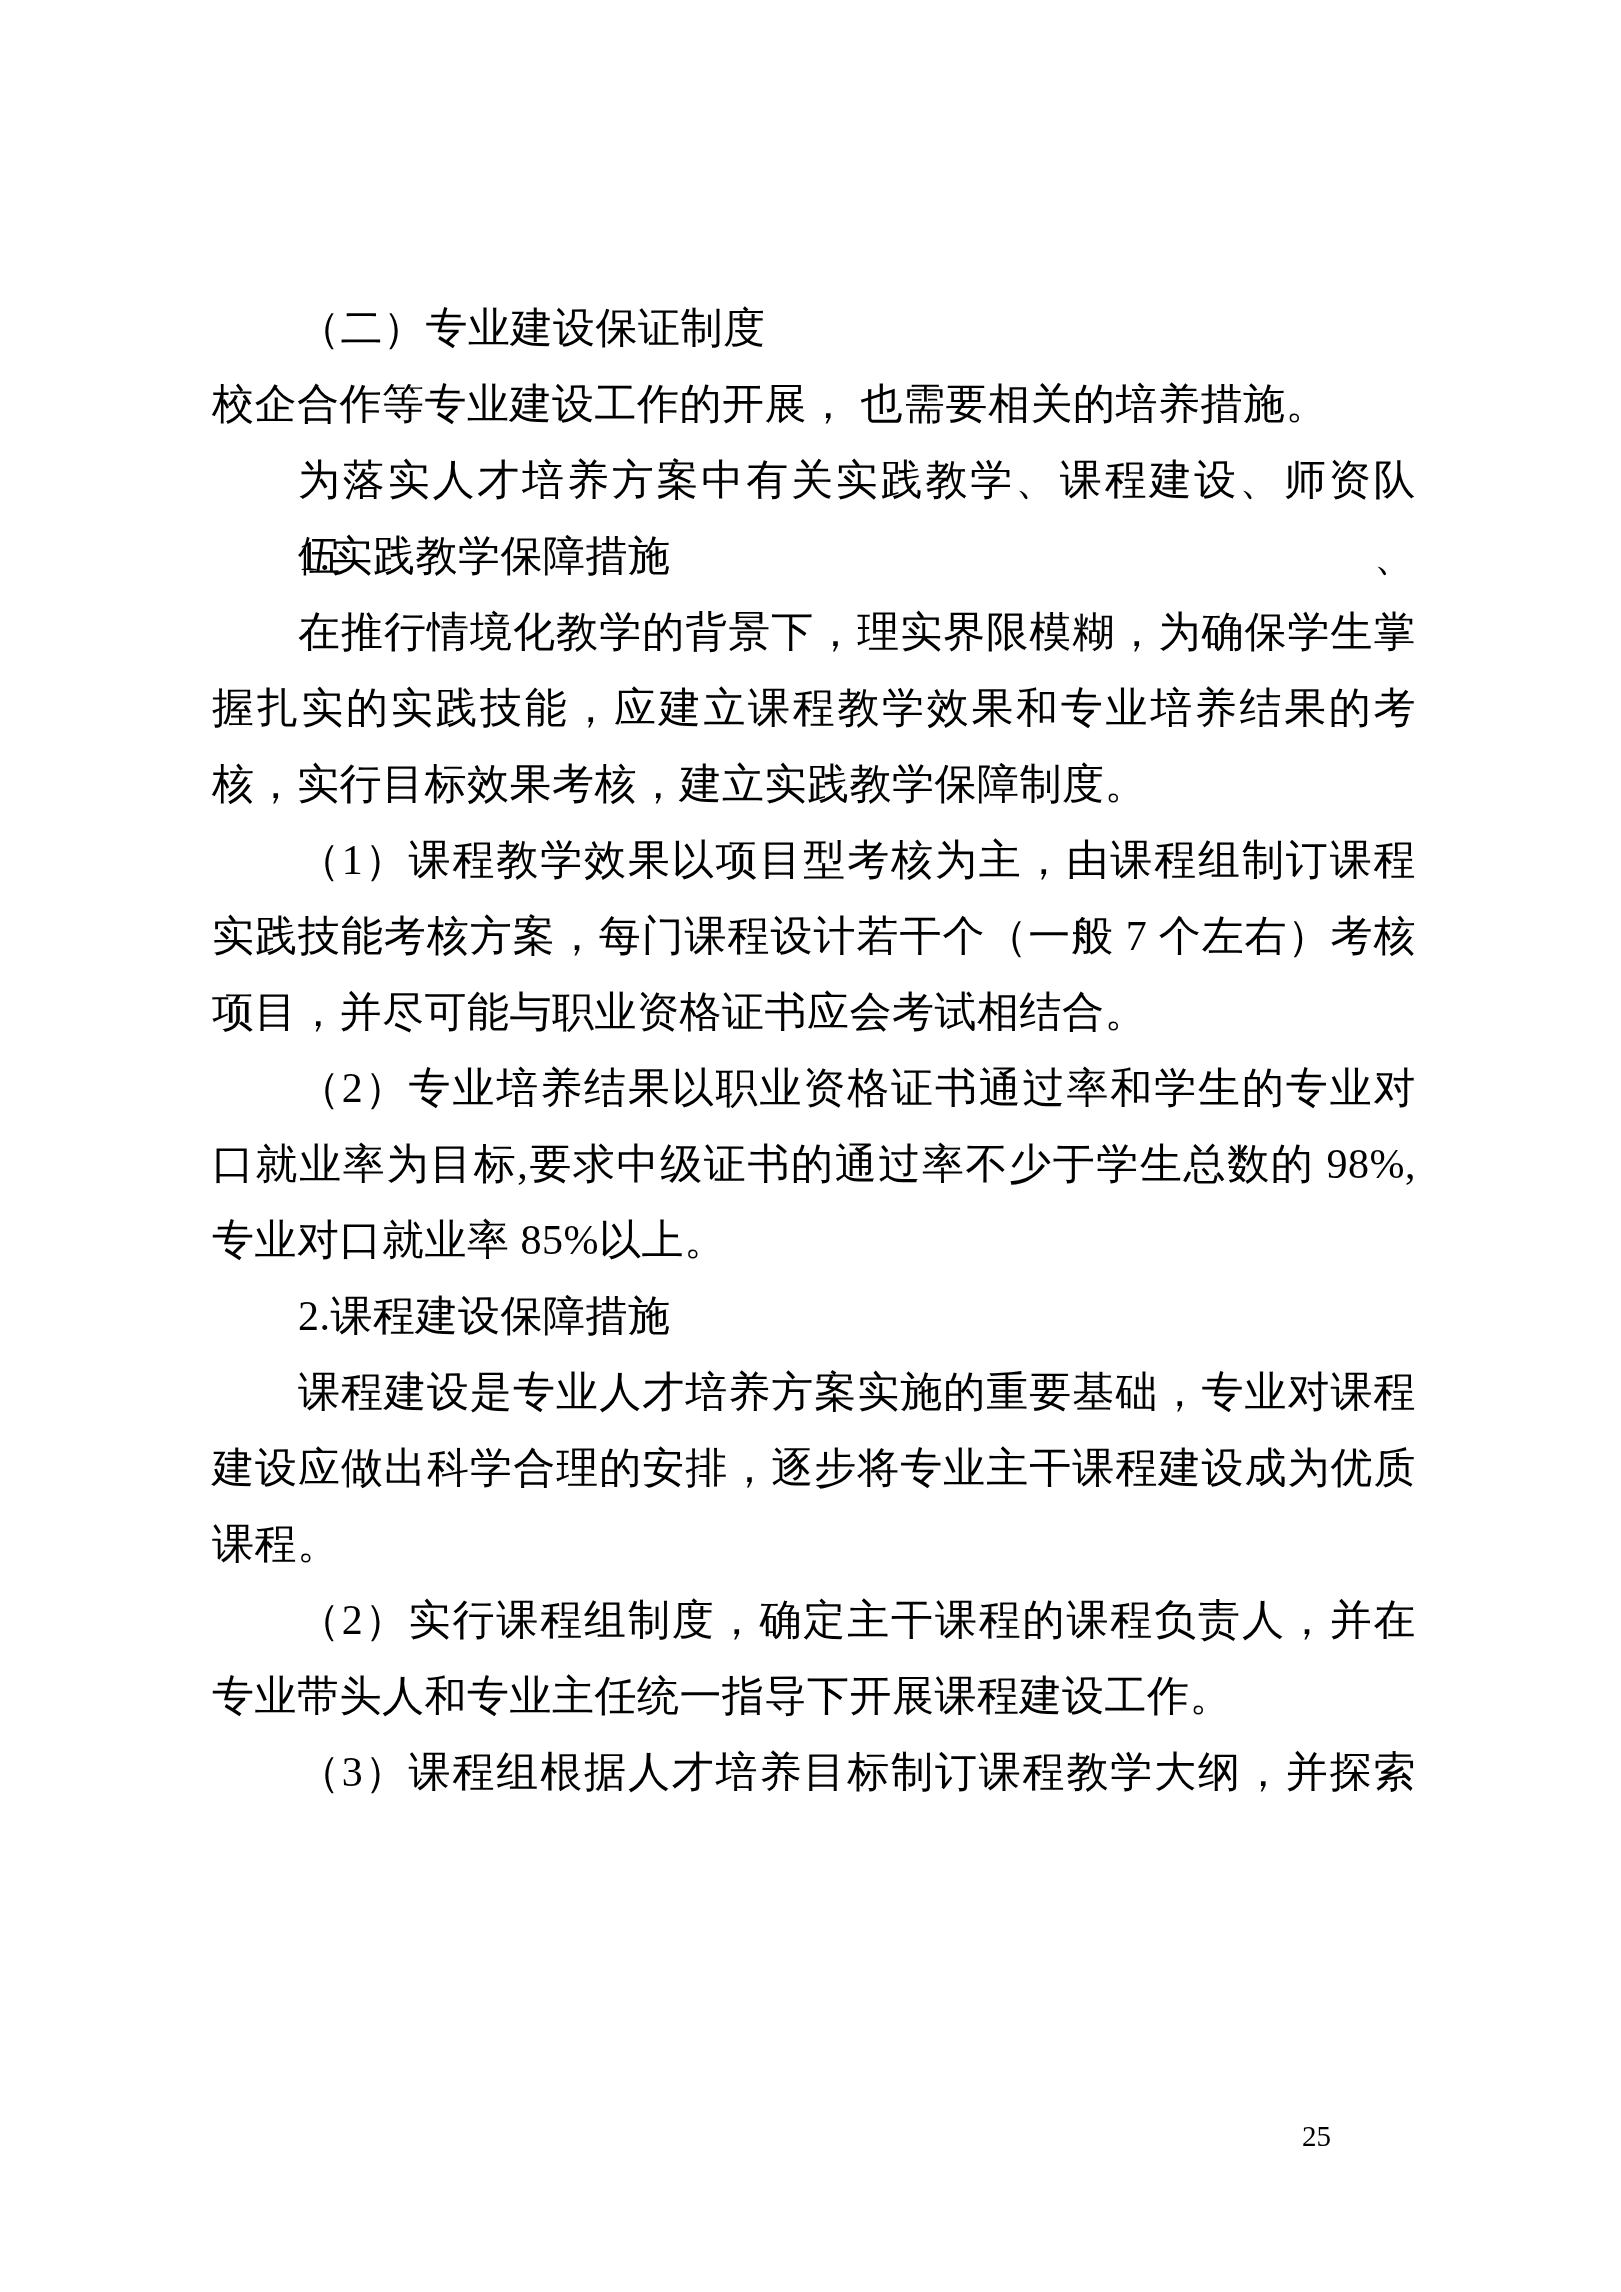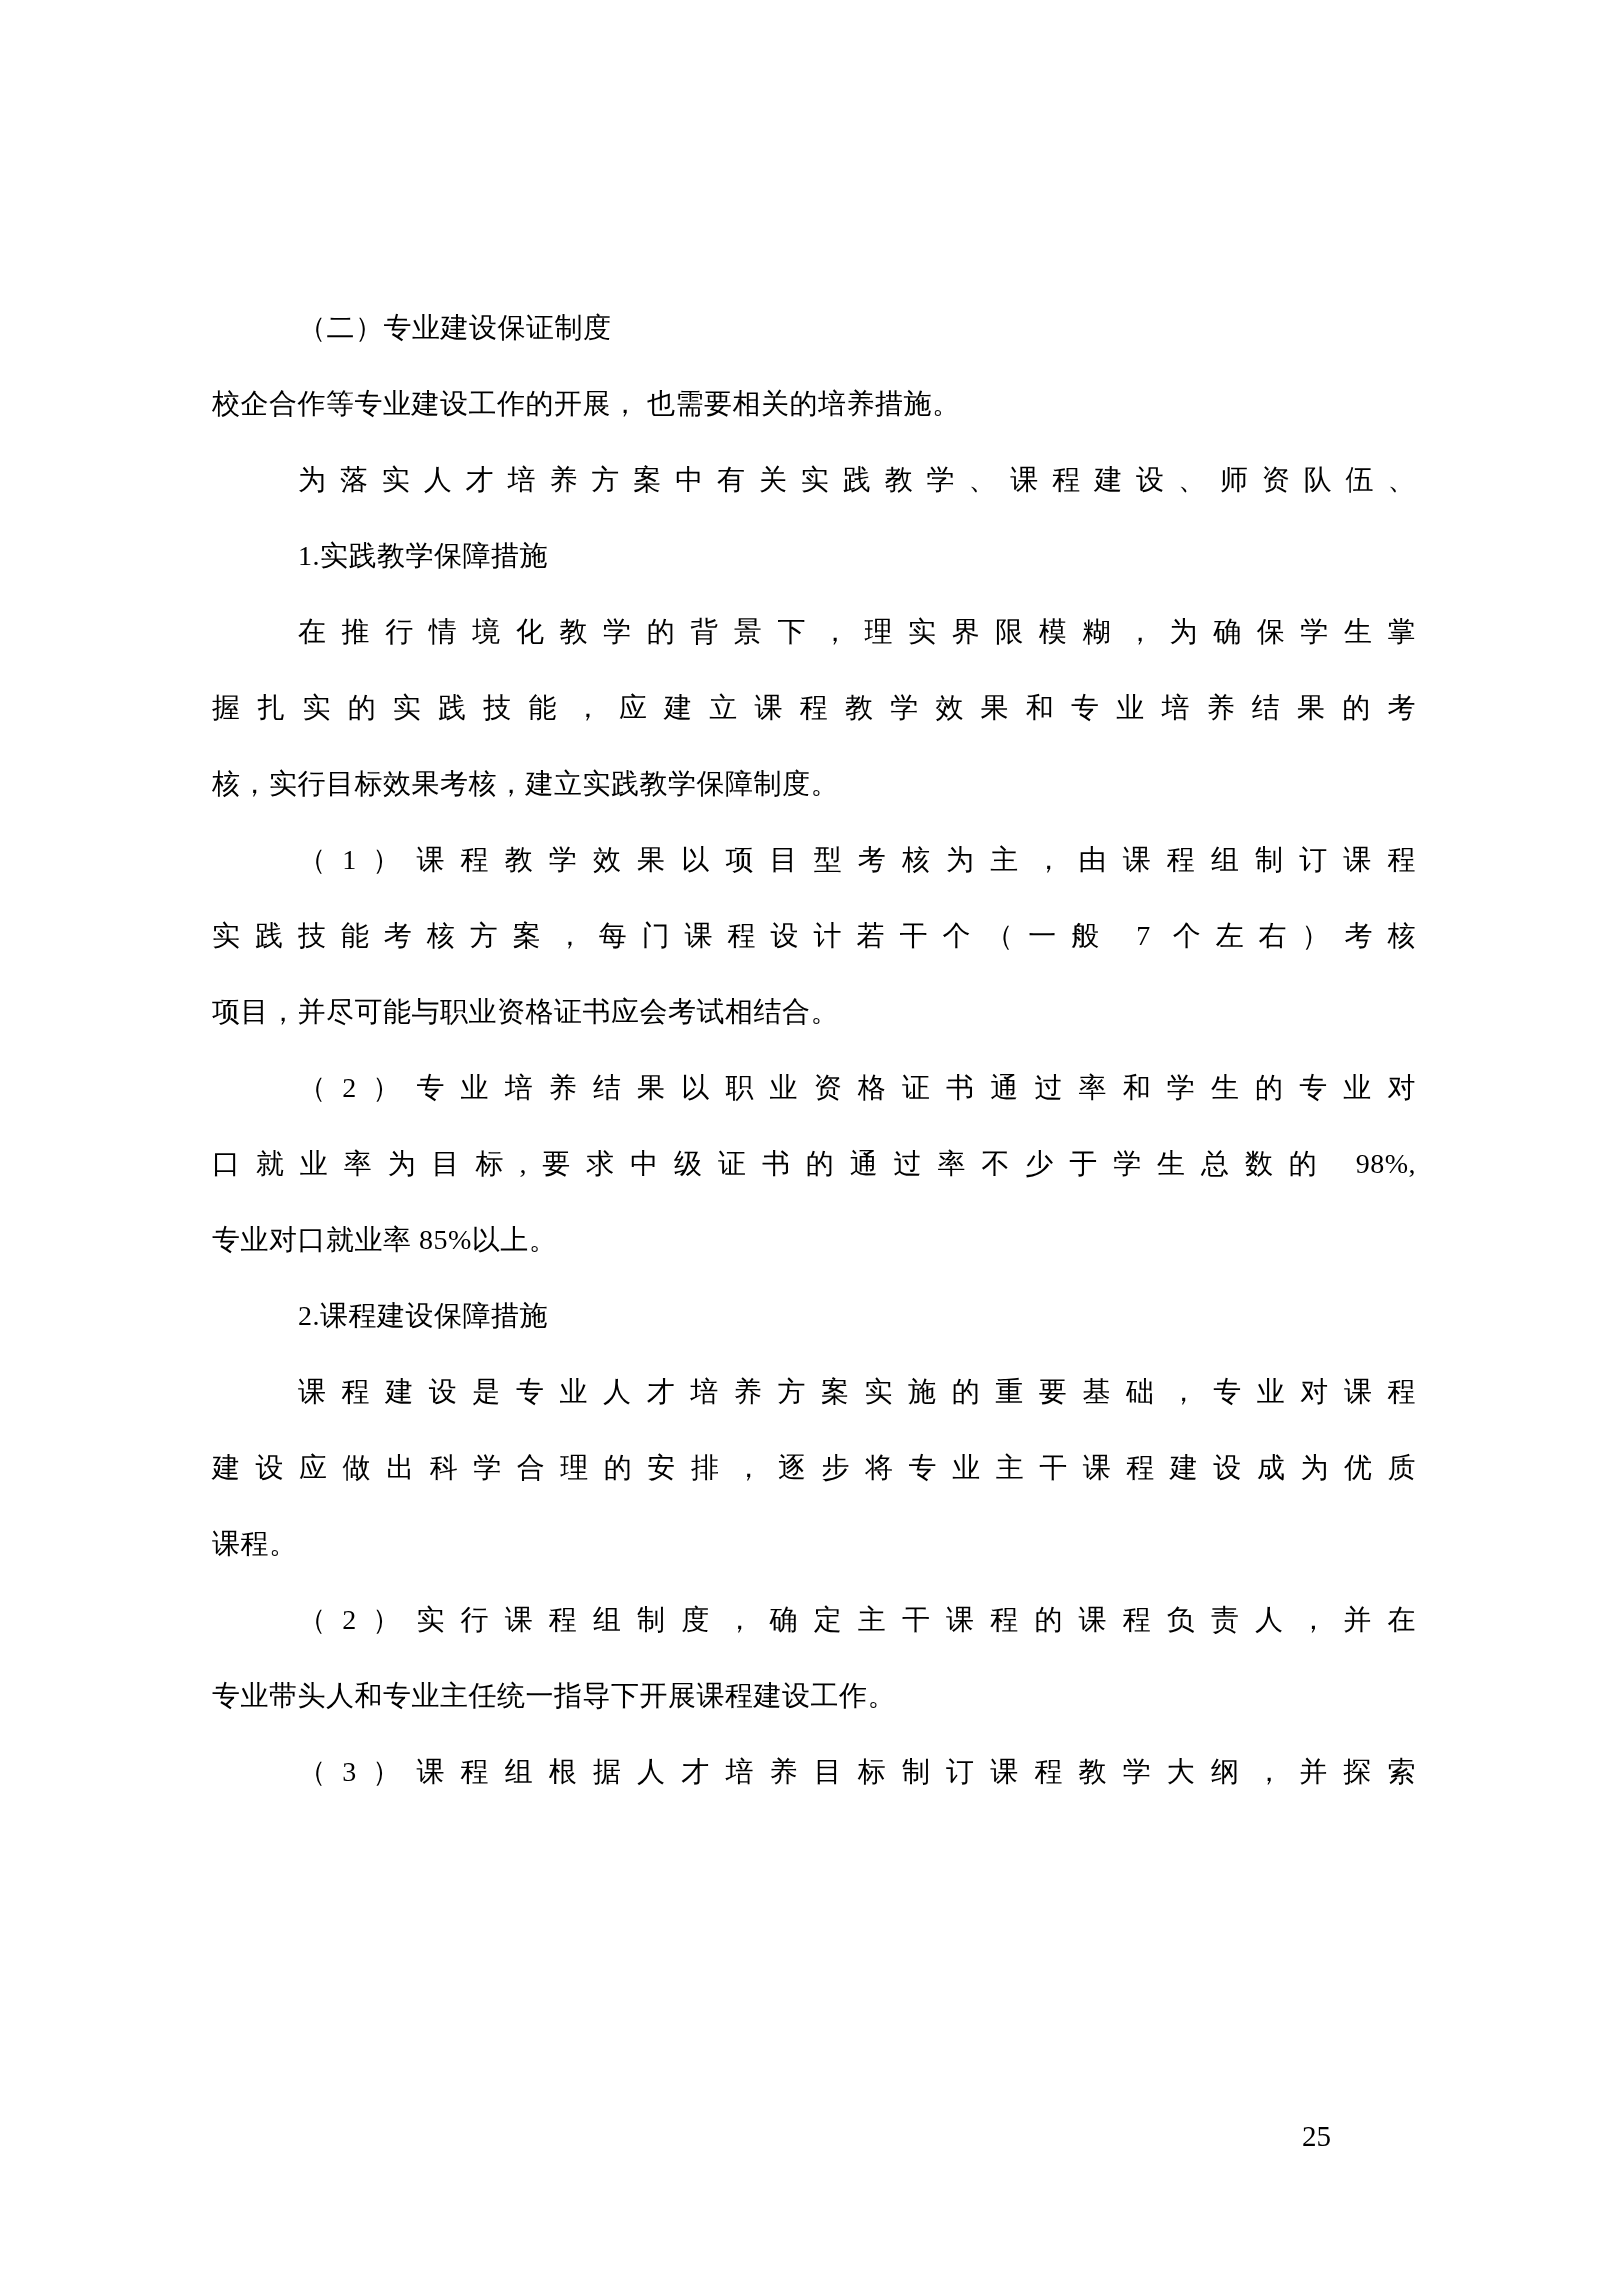--- a/index.html
+++ b/index.html
@@ -16,21 +16,21 @@
     font-family: "Liberation Serif", "DejaVu Serif", serif;
     color: #000000;
   }
   .content {
     position: absolute;
     left: 212px;
     top: 290px;
     width: 1204px;
   }
   .line {
-    font-size: 28px;
+    font-size: 42px;
     line-height: 76px;
     height: 76px;
     text-align: left;
     white-space: pre-wrap;
     letter-spacing: 0.5px;
   }
   .line.fill {
     text-align: justify;
     text-align-last: justify;
   }

